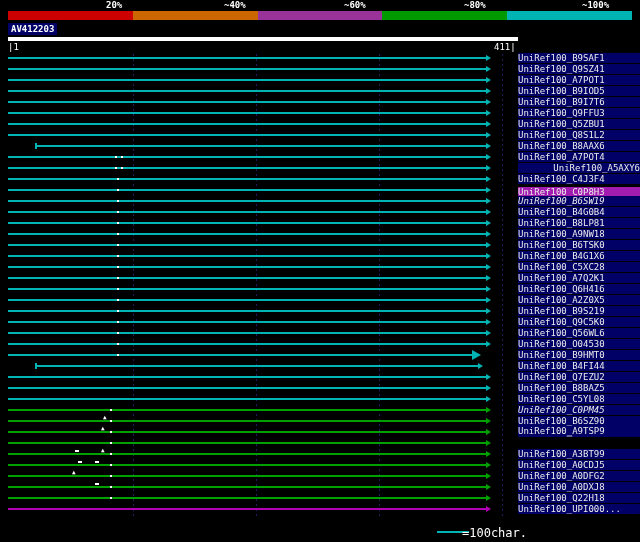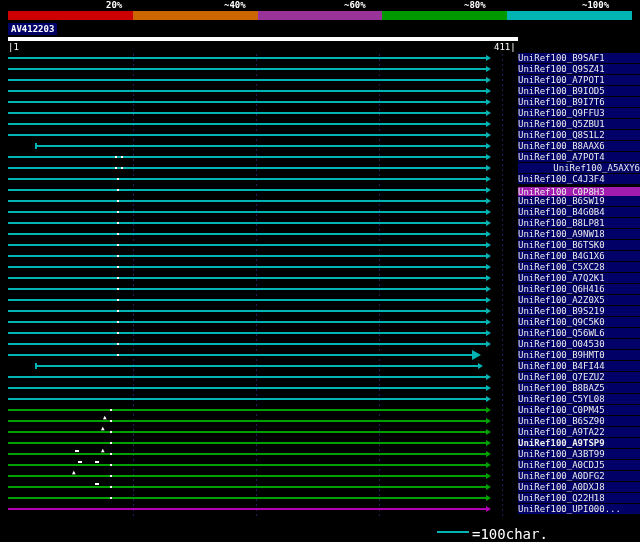--- a/index.html
+++ b/index.html
@@ -18,21 +18,21 @@
   .row-line{position:absolute;height:2px;}
   .row-arrow{position:absolute;width:0;height:0;}
   .row-label{position:absolute;left:518px;width:122px;height:10px;background:#000066;
              color:#ececec;font-size:9px;line-height:10px;white-space:nowrap;overflow:hidden;}
   .start-tick{position:absolute;width:2px;height:6px;}
   .marker-dot{position:absolute;width:2px;height:2px;background:#fff;}
   .marker-dash{position:absolute;width:4px;height:2px;background:#fff;}
   .marker-tri{position:absolute;color:#fff;font-size:6px;line-height:6px;}
   #legend-gaps{position:absolute;left:8px;top:526px;color:#fff;font-size:9px;}
   #legend-line{position:absolute;left:437px;top:531px;width:32px;height:2px;}
-  #legend-scale{position:absolute;left:472px;top:526px;color:#fff;font-size:14px;}
+  #legend-scale{position:absolute;left:462px;top:526px;color:#fff;font-size:12px;}
 </style>
 </head>
 <body>
 
 <div id="app">
 
   <span class="cb-label" style="left: 106px;">20%</span>
   <span class="cb-label" style="left: 224px;">~40%</span>
   <span class="cb-label" style="left: 344px;">~60%</span>
   <span class="cb-label" style="left: 464px;">~80%</span>
@@ -98,21 +98,21 @@
       <div class="row-arrow" style="border-top: 3px solid transparent; border-bottom: 3px solid transparent; border-left: 5px solid rgb(0, 180, 180); top: 176px; left: 486px;"></div>
       <div class="marker-dot" style="left: 117px; top: 178px;"></div>
       <div class="row-label" style="top: 174px; background: rgb(0, 0, 102);">UniRef100_C4J3F4</div>
       <div class="row-line" style="left: 8px; width: 478px; top: 189px; background: rgb(0, 180, 180);"></div>
       <div class="row-arrow" style="border-top: 3px solid transparent; border-bottom: 3px solid transparent; border-left: 5px solid rgb(0, 180, 180); top: 187px; left: 486px;"></div>
       <div class="marker-dot" style="left: 117px; top: 189px;"></div>
       <div class="row-label" style="top: 187px; background: #a21caf;">UniRef100_C0P8H3</div>
       <div class="row-line" style="left: 8px; width: 478px; top: 200px; background: rgb(0, 180, 180);"></div>
       <div class="row-arrow" style="border-top: 3px solid transparent; border-bottom: 3px solid transparent; border-left: 5px solid rgb(0, 180, 180); top: 198px; left: 486px;"></div>
       <div class="marker-dot" style="left: 117px; top: 200px;"></div>
-      <div class="row-label" style="top: 196px; background: rgb(0, 0, 102);">UniRef100_B6SW19</div>
+      <div class="row-label" style="top: 196px; background: rgb(0, 0, 102); font-style: italic;">UniRef100_B6SW19</div>
       <div class="row-line" style="left: 8px; width: 478px; top: 211px; background: rgb(0, 180, 180);"></div>
       <div class="row-arrow" style="border-top: 3px solid transparent; border-bottom: 3px solid transparent; border-left: 5px solid rgb(0, 180, 180); top: 209px; left: 486px;"></div>
       <div class="marker-dot" style="left: 117px; top: 211px;"></div>
       <div class="row-label" style="top: 207px; background: rgb(0, 0, 102);">UniRef100_B4G0B4</div>
       <div class="row-line" style="left: 8px; width: 478px; top: 222px; background: rgb(0, 180, 180);"></div>
       <div class="row-arrow" style="border-top: 3px solid transparent; border-bottom: 3px solid transparent; border-left: 5px solid rgb(0, 180, 180); top: 220px; left: 486px;"></div>
       <div class="marker-dot" style="left: 117px; top: 222px;"></div>
       <div class="row-label" style="top: 218px; background: rgb(0, 0, 102);">UniRef100_B8LP81</div>
       <div class="row-line" style="left: 8px; width: 478px; top: 233px; background: rgb(0, 180, 180);"></div>
       <div class="row-arrow" style="border-top: 3px solid transparent; border-bottom: 3px solid transparent; border-left: 5px solid rgb(0, 180, 180); top: 231px; left: 486px;"></div>
@@ -171,35 +171,35 @@
       <div class="row-label" style="top: 372px; background: rgb(0, 0, 102);">UniRef100_Q7EZU2</div>
       <div class="row-line" style="left: 8px; width: 478px; top: 387px; background: rgb(0, 180, 180);"></div>
       <div class="row-arrow" style="border-top: 3px solid transparent; border-bottom: 3px solid transparent; border-left: 5px solid rgb(0, 180, 180); top: 385px; left: 486px;"></div>
       <div class="row-label" style="top: 383px; background: rgb(0, 0, 102);">UniRef100_B8BAZ5</div>
       <div class="row-line" style="left: 8px; width: 478px; top: 398px; background: rgb(0, 180, 180);"></div>
       <div class="row-arrow" style="border-top: 3px solid transparent; border-bottom: 3px solid transparent; border-left: 5px solid rgb(0, 180, 180); top: 396px; left: 486px;"></div>
       <div class="row-label" style="top: 394px; background: rgb(0, 0, 102);">UniRef100_C5YL08</div>
       <div class="row-line" style="left: 8px; width: 478px; top: 409px; background: rgb(0, 160, 0);"></div>
       <div class="row-arrow" style="border-top: 3px solid transparent; border-bottom: 3px solid transparent; border-left: 5px solid rgb(0, 160, 0); top: 407px; left: 486px;"></div>
       <div class="marker-dot" style="left: 110px; top: 409px;"></div>
-      <div class="row-label" style="top: 405px; background: rgb(0, 0, 102);">UniRef100_C0PM45</div>
+      <div class="row-label" style="top: 405px; background: rgb(0, 0, 102); font-style: italic;">UniRef100_C0PM45</div>
       <div class="row-line" style="left: 8px; width: 478px; top: 420px; background: rgb(0, 160, 0);"></div>
       <div class="row-arrow" style="border-top: 3px solid transparent; border-bottom: 3px solid transparent; border-left: 5px solid rgb(0, 160, 0); top: 418px; left: 486px;"></div>
       <div class="marker-tri" style="left: 103px; top: 414px;">▲</div>
       <div class="marker-dot" style="left: 110px; top: 420px;"></div>
       <div class="row-label" style="top: 416px; background: rgb(0, 0, 102);">UniRef100_B6SZ90</div>
       <div class="row-line" style="left: 8px; width: 478px; top: 431px; background: rgb(0, 160, 0);"></div>
       <div class="row-arrow" style="border-top: 3px solid transparent; border-bottom: 3px solid transparent; border-left: 5px solid rgb(0, 160, 0); top: 429px; left: 486px;"></div>
       <div class="marker-tri" style="left: 101px; top: 425px;">▲</div>
       <div class="marker-dot" style="left: 110px; top: 431px;"></div>
       <div class="row-label" style="top: 427px; background: rgb(0, 0, 102);">UniRef100_A9TA22</div>
       <div class="row-line" style="left: 8px; width: 478px; top: 442px; background: rgb(0, 160, 0);"></div>
       <div class="row-arrow" style="border-top: 3px solid transparent; border-bottom: 3px solid transparent; border-left: 5px solid rgb(0, 160, 0); top: 440px; left: 486px;"></div>
       <div class="marker-dot" style="left: 110px; top: 442px;"></div>
-      <div class="row-label" style="top: 438px; background: rgb(0, 0, 102); font-weight: bold;">UniRef100_A9TSP9</div>
+      <div class="row-label" style="top: 426px; background: rgb(0, 0, 102);">UniRef100_A9TSP9</div>
       <div class="row-line" style="left: 8px; width: 478px; top: 453px; background: rgb(0, 160, 0);"></div>
       <div class="row-arrow" style="border-top: 3px solid transparent; border-bottom: 3px solid transparent; border-left: 5px solid rgb(0, 160, 0); top: 451px; left: 486px;"></div>
       <div class="marker-dash" style="left: 75px; top: 450px;"></div>
       <div class="marker-tri" style="left: 101px; top: 447px;">▲</div>
       <div class="marker-dot" style="left: 110px; top: 453px;"></div>
       <div class="row-label" style="top: 449px; background: rgb(0, 0, 102);">UniRef100_A3BT99</div>
       <div class="row-line" style="left: 8px; width: 478px; top: 464px; background: rgb(0, 160, 0);"></div>
       <div class="row-arrow" style="border-top: 3px solid transparent; border-bottom: 3px solid transparent; border-left: 5px solid rgb(0, 160, 0); top: 462px; left: 486px;"></div>
       <div class="marker-dash" style="left: 78px; top: 461px;"></div>
       <div class="marker-dash" style="left: 95px; top: 461px;"></div>

